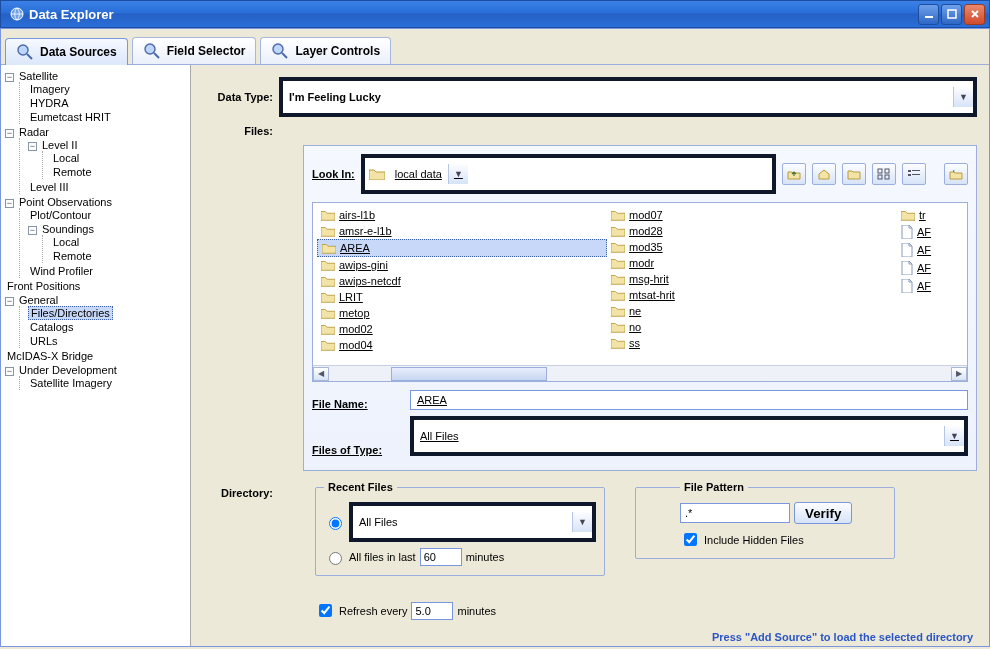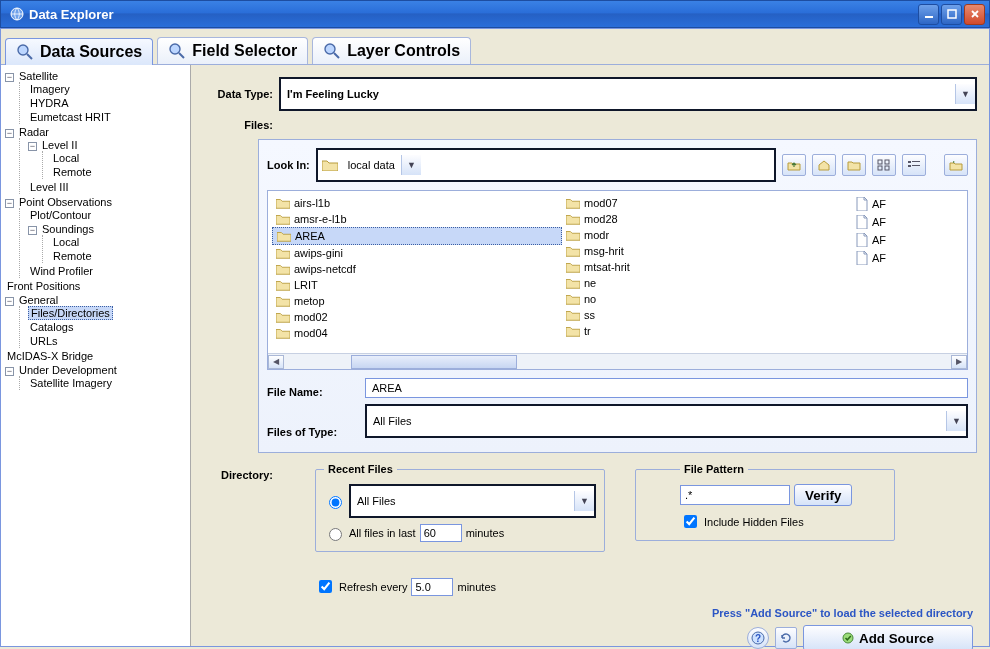--- a/index.html
+++ b/index.html
@@ -44,21 +44,21 @@
     background: #ece9d8;
     height: 36px;
   }
   .tab {
     display: inline-flex; align-items: center; gap: 6px;
     padding: 4px 10px;
     border: 1px solid #a8b7dd;
     border-bottom: none;
     border-radius: 4px 4px 0 0;
     background: linear-gradient(#fff,#eaf0fa);
-    font-size: 16px; font-weight: bold;
+    font-size: 12px; font-weight: bold;
     cursor: pointer;
   }
   .tab.active {
     background: linear-gradient(#f6f9ff,#dbe7fb);
     border-color: #7a96df;
     position: relative; top: 1px;
   }
   .tab .glass {
     width: 18px; height: 18px;
     display: inline-flex; align-items: center; justify-content: center;
@@ -79,36 +79,36 @@
   }
   .tree .kids { margin-left: 14px; border-left: 1px dotted #aaa; padding-left: 8px; }
   .tree a { color: #000; text-decoration: none; cursor: pointer; padding: 0 2px; }
   .tree a.sel { background: #c7d8f8; border: 1px dotted #3b5fa3; }
   .main {
     flex: 1; display: flex; flex-direction: column; padding: 12px 12px 8px 8px;
   }
   .row { display: flex; align-items: center; margin-bottom: 8px; }
   .lbl { width: 80px; text-align: right; font-weight: bold; padding-right: 6px; }
   .combo {
-    flex: 1; display: flex; align-items: center; height: 34px;
-    border: 2px solid #0f172a; background: #fff;
+    flex: 1; display: flex; align-items: center; height: 40px;
+    border: 4px solid #0f172a; background: #fff;
   }
   .combo .val { flex: 1; padding: 0 6px; font-weight: bold; }
   .combo .arrow {
     width: 20px; height: 20px;
     background: linear-gradient(#fdfdff,#d6e3f8);
     border-left: 1px solid #b5c6e6;
     display: flex; align-items: center; justify-content: center;
     cursor: pointer; color: #445;
     font-size: 9px;
   }
   .files-panel {
     border: 1px solid #9caedb;
     background: linear-gradient(#f5f8ff,#edf2fc);
-    padding: 8px; margin-left: 59px; margin-bottom: 10px;
+    padding: 8px; margin-left: 104px; margin-bottom: 10px; text-decoration: underline;
   }
   .lookin-row { display: flex; align-items: center; gap: 6px; margin-bottom: 8px; }
   .lookin-row .lk { font-weight: bold; }
   .lookin-combo { flex: 1; }
   .iconbtn {
     width: 24px; height: 22px;
     background: linear-gradient(#fdfdff,#d6e3f8);
     border: 1px solid #9caedb; border-radius: 2px;
     display: flex; align-items: center; justify-content: center;
     cursor: pointer; color: #445;
@@ -431,20 +431,28 @@
                     </svg>
                   </span>
                   <span>mod28</span>
                 </div>
                 <div class="fi">
                   <span>
                     <svg class="ico-fold" viewBox="0 0 16 12">
                       <path d="M0 2h5l2 2h9v8H0z" fill="#f3e3a7" stroke="#b89c3c"></path>
                     </svg>
                   </span>
+                  <span>mod35</span>
+                </div>
+                <div class="fi">
+                  <span>
+                    <svg class="ico-fold" viewBox="0 0 16 12">
+                      <path d="M0 2h5l2 2h9v8H0z" fill="#f3e3a7" stroke="#b89c3c"></path>
+                    </svg>
+                  </span>
                   <span>modr</span>
                 </div>
                 <div class="fi">
                   <span>
                     <svg class="ico-fold" viewBox="0 0 16 12">
                       <path d="M0 2h5l2 2h9v8H0z" fill="#f3e3a7" stroke="#b89c3c"></path>
                     </svg>
                   </span>
                   <span>msg-hrit</span>
                 </div>

